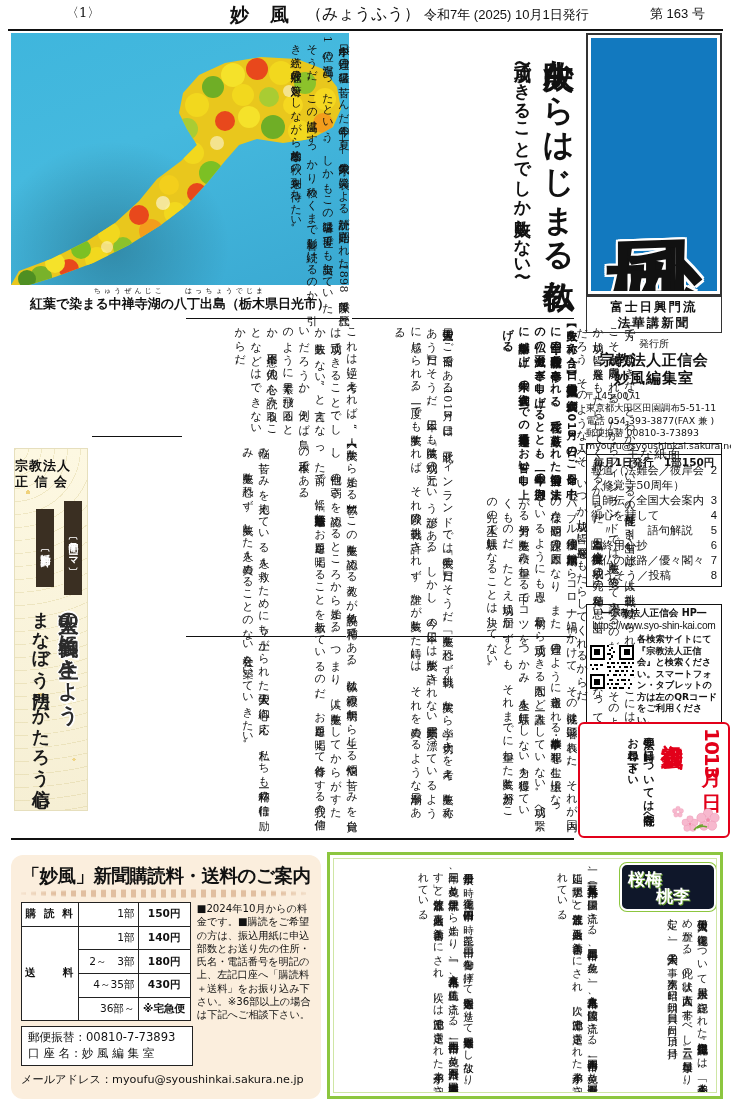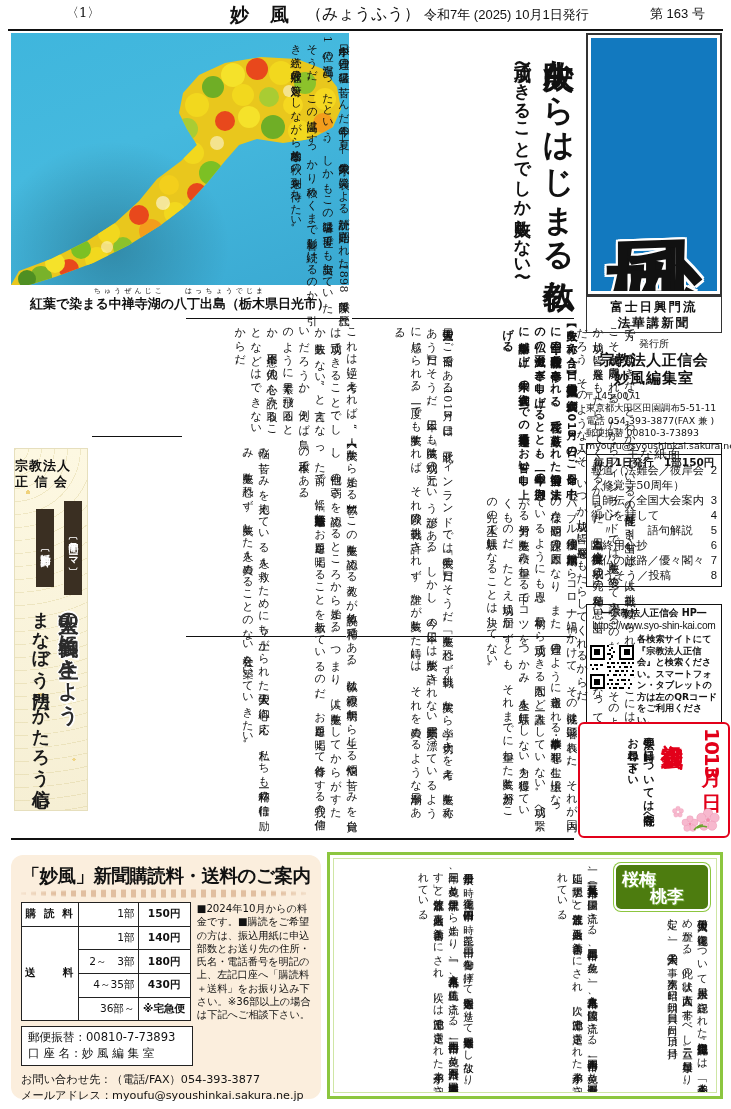--- a/index.html
+++ b/index.html
@@ -154,21 +154,21 @@
   td.amt{text-align:center;width:46px;font-weight:700;}
   .subs-note{font-size:10.2px;line-height:1.3;font-family:"DejaVu Sans","Liberation Sans",sans-serif;width:116px;}
   .furikae{border:1px solid #222;background:#fff;margin-top:5px;padding:3px 6px;
      font-size:11.6px;line-height:1.35;font-family:"DejaVu Sans","Liberation Sans",sans-serif;width:172px;box-sizing:border-box;}
   .contact{font-size:11.2px;line-height:1.45;margin-top:6px;font-family:"DejaVu Sans","Liberation Sans",sans-serif;}
 
   
   .oubai{position:absolute;left:327px;top:852px;width:396px;height:247px;
      border:3px solid #8cc63f;box-sizing:border-box;background:#fff;padding:3px;}
   .oubai-inner{border:1px solid #cfe6a5;height:100%;box-sizing:border-box;position:relative;overflow:hidden;}
-  .oubai-badge{position:absolute;right:6px;top:4px;width:92px;height:44px;background:#4d7c0f;
+  .oubai-badge{position:absolute;right:0;top:4px;width:92px;height:44px;background:#0f172a;
      border-radius:7px;border:2px solid #fff;box-shadow:0 0 0 1px #8cc63f;}
   .oubai-badge .b1{position:absolute;left:6px;top:3px;font-size:17px;font-weight:900;color:#fff;
      text-shadow:1px 1px 0 #6aa52c;font-family:"DejaVu Sans","Liberation Sans",sans-serif;}
   .oubai-badge .b2{position:absolute;left:34px;top:20px;font-size:17px;font-weight:900;color:#fff;
      text-shadow:1px 1px 0 #6aa52c;font-family:"DejaVu Sans","Liberation Sans",sans-serif;}
   .oubai .vcol{font-size:10.6px;line-height:1.42;}
 </style>
 </head>
 <body>
 
@@ -480,21 +480,20 @@
     </div>
     <div class="furikae">
       <div>
         <span>郵便振替：</span><span>00810-7-73893</span>
       </div>
       <div>
         <span>口 座 名：</span><span>妙 風 編 集 室</span>
       </div>
     </div>
     <div class="contact">
-      <div>お問い合わせ先：（電話/FAX）054-393-3877</div>
       <div>メールアドレス：myoufu@syoushinkai.sakura.ne.jp</div>
     </div>
   </div>
 
   <div class="oubai">
     <div class="oubai-inner">
       <div class="oubai-badge">
         <span class="b1">桜梅</span>
         <span class="b2">桃李</span>
       </div>

